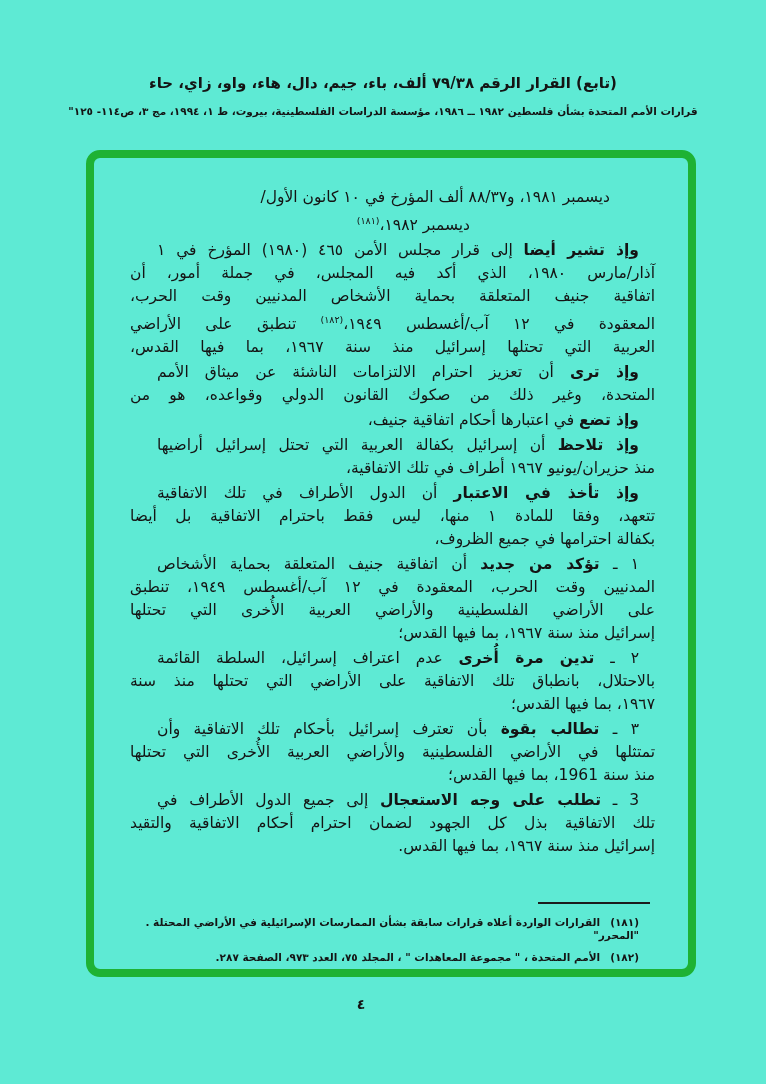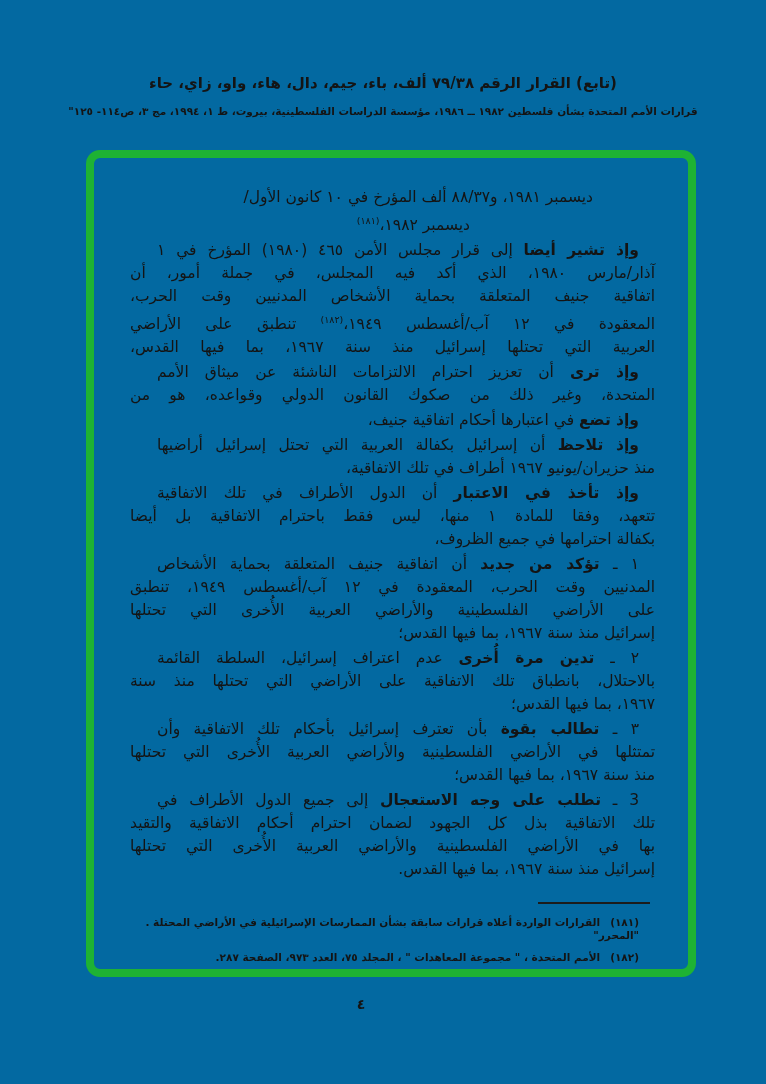--- a/index.html
+++ b/index.html
@@ -1,20 +1,20 @@
 <!DOCTYPE html>
 <html><head>
 <meta charset="utf-8">
 <style>
   * { margin:0; padding:0; box-sizing:border-box; }
   html,body { background:#ffffff; }
   .page {
     position:relative;
     width:766px; height:1084px;
-    background:#0369a1;
+    background:#5eead4;
     overflow:hidden;
     font-family:"DejaVu Sans", sans-serif;
     direction:rtl;
     color:#141414;
   }
   .hdr { position:absolute; left:0; right:0; text-align:center; }
   .hdr-title { top:74px; font-size:15px; font-weight:bold; letter-spacing:0; }
   .hdr-cite  { top:105px; font-size:10.5px; font-weight:bold; }
   .frame {
     position:absolute; left:86px; top:150px;
@@ -54,21 +54,21 @@
 
 <div class="page">
 
   <div class="hdr hdr-title" style="position:absolute;">(تابع) القرار الرقم ٧٩/٣٨ ألف، باء، جيم، دال، هاء، واو، زاي، حاء</div>
 
   <div class="hdr hdr-cite" style="position:absolute;">قرارات الأمم المتحدة بشأن فلسطين ١٩٨٢ ــ ١٩٨٦، مؤسسة الدراسات الفلسطينية، بيروت، ط ١، ١٩٩٤، مج ٣، ص١١٤- ١٢٥"</div>
 
   <div class="frame"></div>
 
   <div class="bodytext" id="bodytext">
-      <div class="line" style="margin-right: 62px;"><span>ديسمبر ١٩٨١، و٨٨/٣٧ ألف المؤرخ في ١٠ كانون الأول/</span></div>
+      <div class="line" style="margin-right: 45px;"><span>ديسمبر ١٩٨١، و٨٨/٣٧ ألف المؤرخ في ١٠ كانون الأول/</span></div>
       <div class="line" style="margin-right: 185px;"><span>ديسمبر ١٩٨٢،</span><span class="sup">(١٨١)</span></div>
       <div class="line jst para" style="margin-right: 16px;"><span class="b">وإذ تشير أيضا</span><span> إلى قرار مجلس الأمن ٤٦٥ (١٩٨٠) المؤرخ في ١</span></div>
       <div class="line jst"><span>آذار/مارس ١٩٨٠، الذي أكد فيه المجلس، في جملة أمور، أن</span></div>
       <div class="line jst"><span>اتفاقية جنيف المتعلقة بحماية الأشخاص المدنيين وقت الحرب،</span></div>
       <div class="line jst"><span>المعقودة في ١٢ آب/أغسطس ١٩٤٩،</span><span class="sup">(١٨٢)</span><span> تنطبق على الأراضي</span></div>
       <div class="line jst"><span>العربية التي تحتلها إسرائيل منذ سنة ١٩٦٧، بما فيها القدس،</span></div>
       <div class="line jst para" style="margin-right: 16px;"><span class="b">وإذ ترى</span><span> أن تعزيز احترام الالتزامات الناشئة عن ميثاق الأمم</span></div>
       <div class="line jst"><span>المتحدة، وغير ذلك من صكوك القانون الدولي وقواعده، هو من</span></div>
       <div class="line para" style="margin-right: 16px;"><span class="b">وإذ تضع</span><span> في اعتبارها أحكام اتفاقية جنيف،</span></div>
       <div class="line jst para" style="margin-right: 16px;"><span class="b">وإذ تلاحظ</span><span> أن إسرائيل بكفالة العربية التي تحتل إسرائيل أراضيها</span></div>
@@ -78,24 +78,23 @@
       <div class="line"><span>بكفالة احترامها في جميع الظروف،</span></div>
       <div class="line jst para" style="margin-right: 16px;"><span>١ ـ </span><span class="b">تؤكد من جديد</span><span> أن اتفاقية جنيف المتعلقة بحماية الأشخاص</span></div>
       <div class="line jst"><span>المدنيين وقت الحرب، المعقودة في ١٢ آب/أغسطس ١٩٤٩، تنطبق</span></div>
       <div class="line jst"><span>على الأراضي الفلسطينية والأراضي العربية الأُخرى التي تحتلها</span></div>
       <div class="line"><span>إسرائيل منذ سنة ١٩٦٧، بما فيها القدس؛</span></div>
       <div class="line jst para" style="margin-right: 16px;"><span>٢ ـ </span><span class="b">تدين مرة أُخرى</span><span> عدم اعتراف إسرائيل، السلطة القائمة</span></div>
       <div class="line jst"><span>بالاحتلال، بانطباق تلك الاتفاقية على الأراضي التي تحتلها منذ سنة</span></div>
       <div class="line"><span>١٩٦٧، بما فيها القدس؛</span></div>
       <div class="line jst para" style="margin-right: 16px;"><span>٣ ـ </span><span class="b">تطالب بقوة</span><span> بأن تعترف إسرائيل بأحكام تلك الاتفاقية وأن</span></div>
       <div class="line jst"><span>تمتثلها في الأراضي الفلسطينية والأراضي العربية الأُخرى التي تحتلها</span></div>
-      <div class="line"><span>منذ سنة ١٩٦٧، بما فيها القدس؛</span></div>
+      <div class="line"><span>منذ سنة 1961، بما فيها القدس؛</span></div>
       <div class="line jst para" style="margin-right: 16px;"><span>3 ـ </span><span class="b">تطلب على وجه الاستعجال</span><span> إلى جميع الدول الأطراف في</span></div>
       <div class="line jst"><span>تلك الاتفاقية بذل كل الجهود لضمان احترام أحكام الاتفاقية والتقيد</span></div>
-      <div class="line jst"><span>بها في الأراضي الفلسطينية والأراضي العربية الأُخرى التي تحتلها</span></div>
       <div class="line"><span>إسرائيل منذ سنة ١٩٦٧، بما فيها القدس.</span></div>
     </div>
 
   <div class="fnsep"></div>
 
   <div class="footnotes" id="footnotes">
       <div class="fn-row"><span class="fn-marker">(١٨١)</span><span>القرارات الواردة أعلاه قرارات سابقة بشأن الممارسات الإسرائيلية في الأراضي المحتلة . "المحرر"</span></div>
       <div class="fn-row"><span class="fn-marker">(١٨٢)</span><span>الأمم المتحدة ، " مجموعة المعاهدات " ، المجلد ٧٥، العدد ٩٧٣، الصفحة ٢٨٧.</span></div>
     </div>
 

